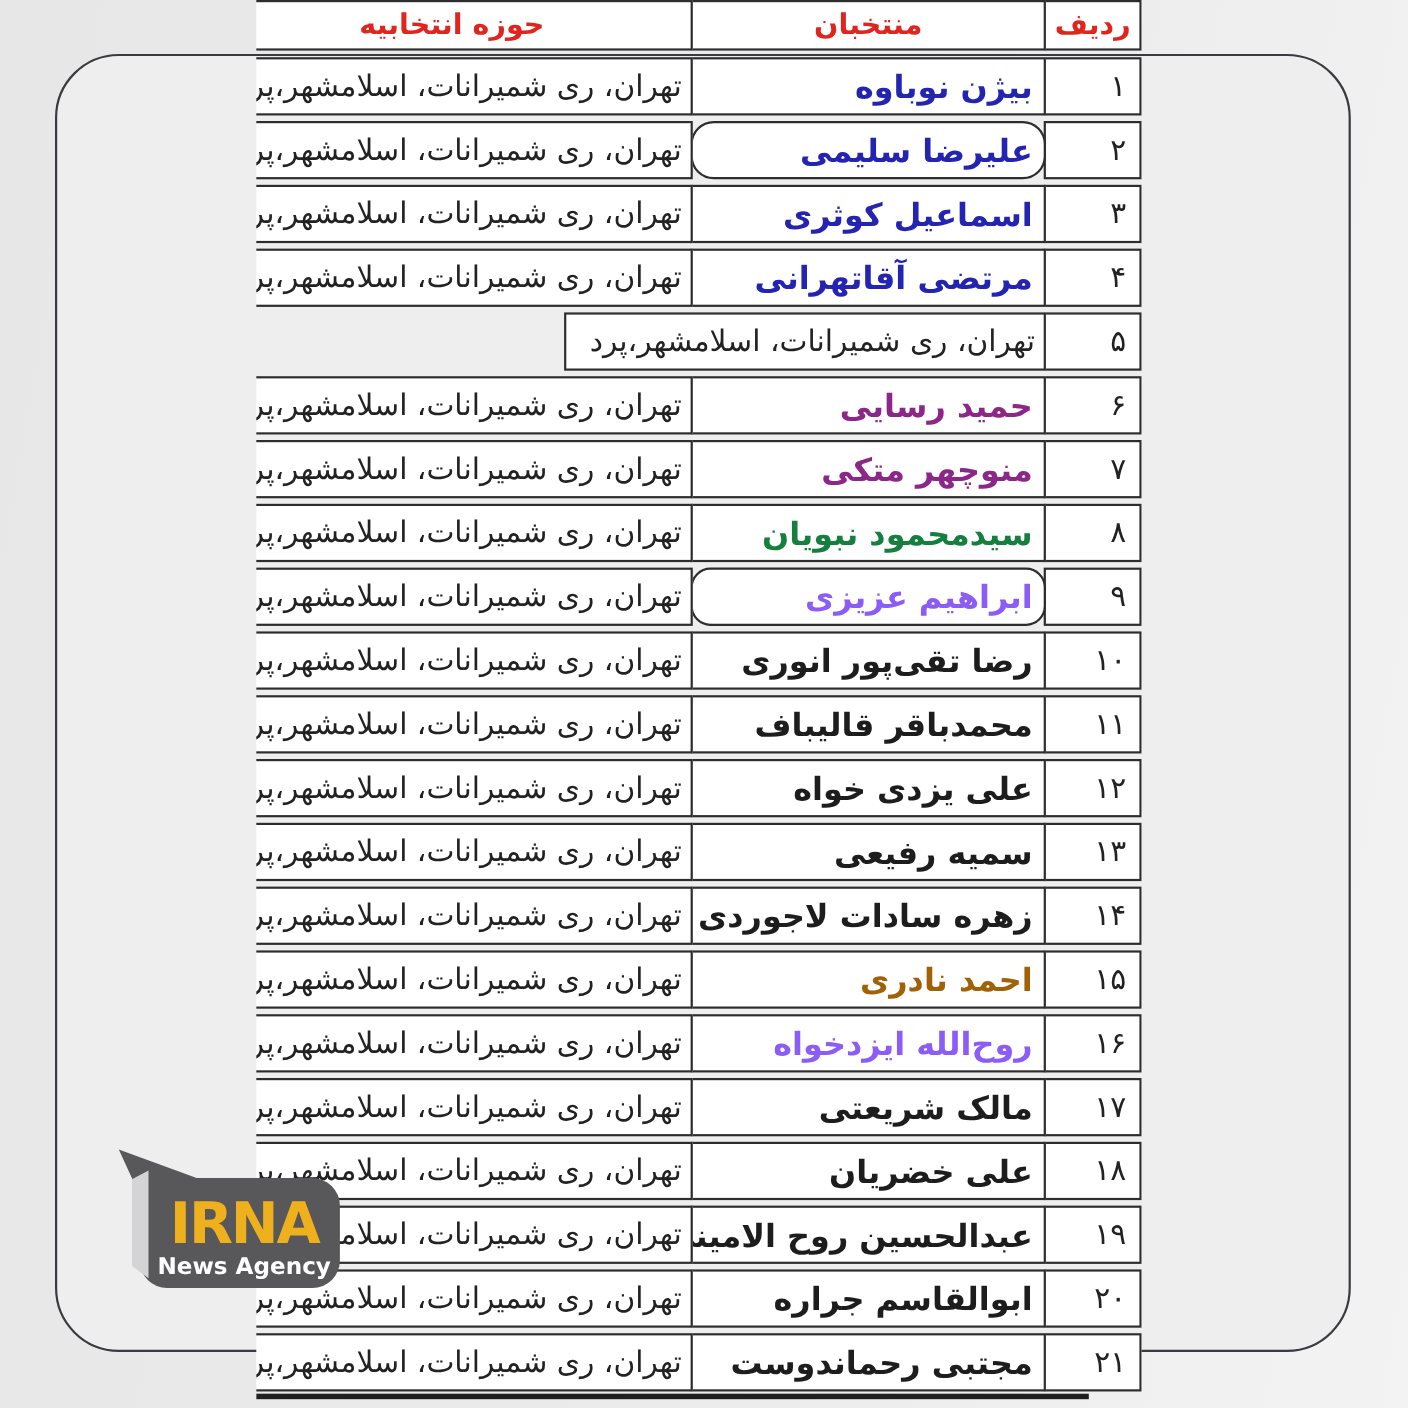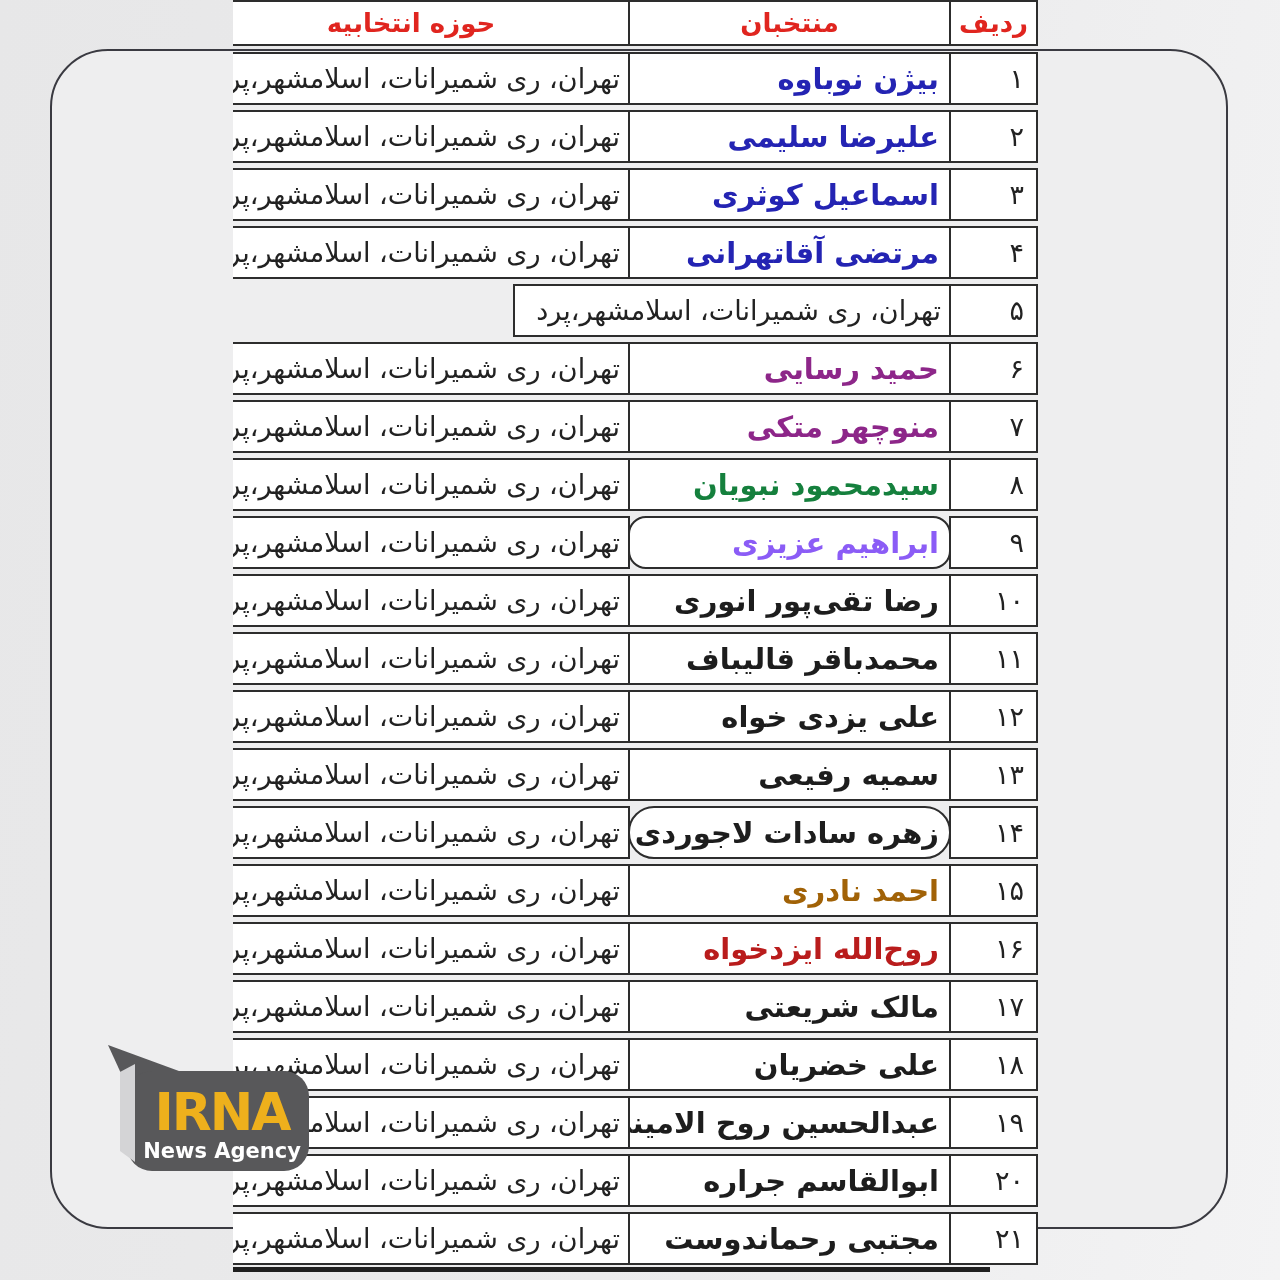--- a/index.html
+++ b/index.html
@@ -52,21 +52,21 @@
     <div class="cell c-district">حوزه انتخابیه</div>
   </div>
   <div>
       <div class="trow body first">
         <div class="cell c-rank">۱</div>
         <div class="cell c-name" style="color: rgb(36, 36, 179);">بیژن نوباوه</div>
         <div class="cell c-district">تهران، ری شمیرانات، اسلامشهر،پرد</div>
       </div>
       <div class="trow body">
         <div class="cell c-rank">۲</div>
-        <div class="cell c-name" style="color: rgb(36, 36, 179);">علیرضا سلیمی</div>
+        <div class="cell c-name" style="color: rgb(36, 36, 179); border-radius: 21px;">علیرضا سلیمی</div>
         <div class="cell c-district">تهران، ری شمیرانات، اسلامشهر،پرد</div>
       </div>
       <div class="trow body">
         <div class="cell c-rank">۳</div>
         <div class="cell c-name" style="color: rgb(36, 36, 179);">اسماعیل کوثری</div>
         <div class="cell c-district">تهران، ری شمیرانات، اسلامشهر،پرد</div>
       </div>
       <div class="trow body">
         <div class="cell c-rank">۴</div>
         <div class="cell c-name" style="color: rgb(36, 36, 179);">مرتضی آقاتهرانی</div>
@@ -111,31 +111,31 @@
         <div class="cell c-name" style="color: rgb(29, 29, 29);">علی یزدی خواه</div>
         <div class="cell c-district">تهران، ری شمیرانات، اسلامشهر،پرد</div>
       </div>
       <div class="trow body">
         <div class="cell c-rank">۱۳</div>
         <div class="cell c-name" style="color: rgb(29, 29, 29);">سمیه رفیعی</div>
         <div class="cell c-district">تهران، ری شمیرانات، اسلامشهر،پرد</div>
       </div>
       <div class="trow body">
         <div class="cell c-rank">۱۴</div>
-        <div class="cell c-name" style="color: rgb(29, 29, 29); border-radius: 26px;">زهره سادات لاجوردی</div>
+        <div class="cell c-name" style="color: rgb(29, 29, 29);">زهره سادات لاجوردی</div>
         <div class="cell c-district">تهران، ری شمیرانات، اسلامشهر،پرد</div>
       </div>
       <div class="trow body">
         <div class="cell c-rank">۱۵</div>
         <div class="cell c-name" style="color: #a16207;">احمد نادری</div>
         <div class="cell c-district">تهران، ری شمیرانات، اسلامشهر،پرد</div>
       </div>
       <div class="trow body">
         <div class="cell c-rank">۱۶</div>
-        <div class="cell c-name" style="color: #b91c1c;">روح‌الله ایزدخواه</div>
+        <div class="cell c-name" style="color: #8b5cf6;">روح‌الله ایزدخواه</div>
         <div class="cell c-district">تهران، ری شمیرانات، اسلامشهر،پرد</div>
       </div>
       <div class="trow body">
         <div class="cell c-rank">۱۷</div>
         <div class="cell c-name" style="color: rgb(29, 29, 29);">مالک شریعتی</div>
         <div class="cell c-district">تهران، ری شمیرانات، اسلامشهر،پرد</div>
       </div>
       <div class="trow body">
         <div class="cell c-rank">۱۸</div>
         <div class="cell c-name" style="color: rgb(29, 29, 29);">علی خضریان</div>

